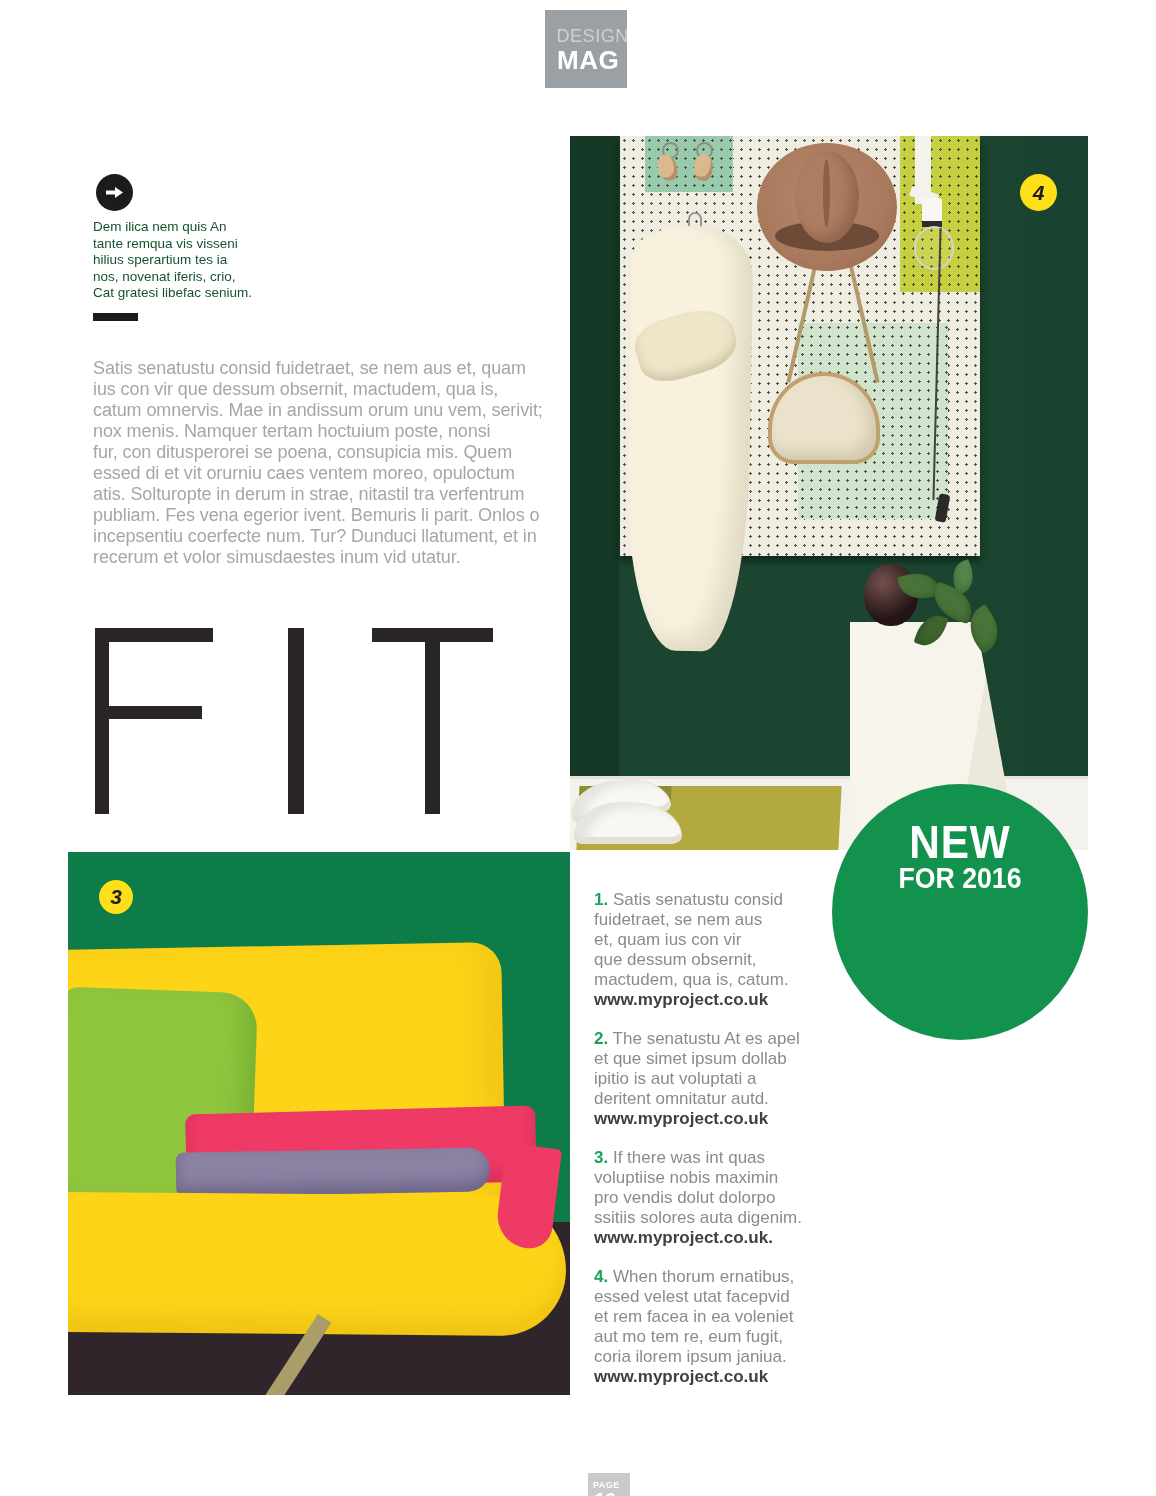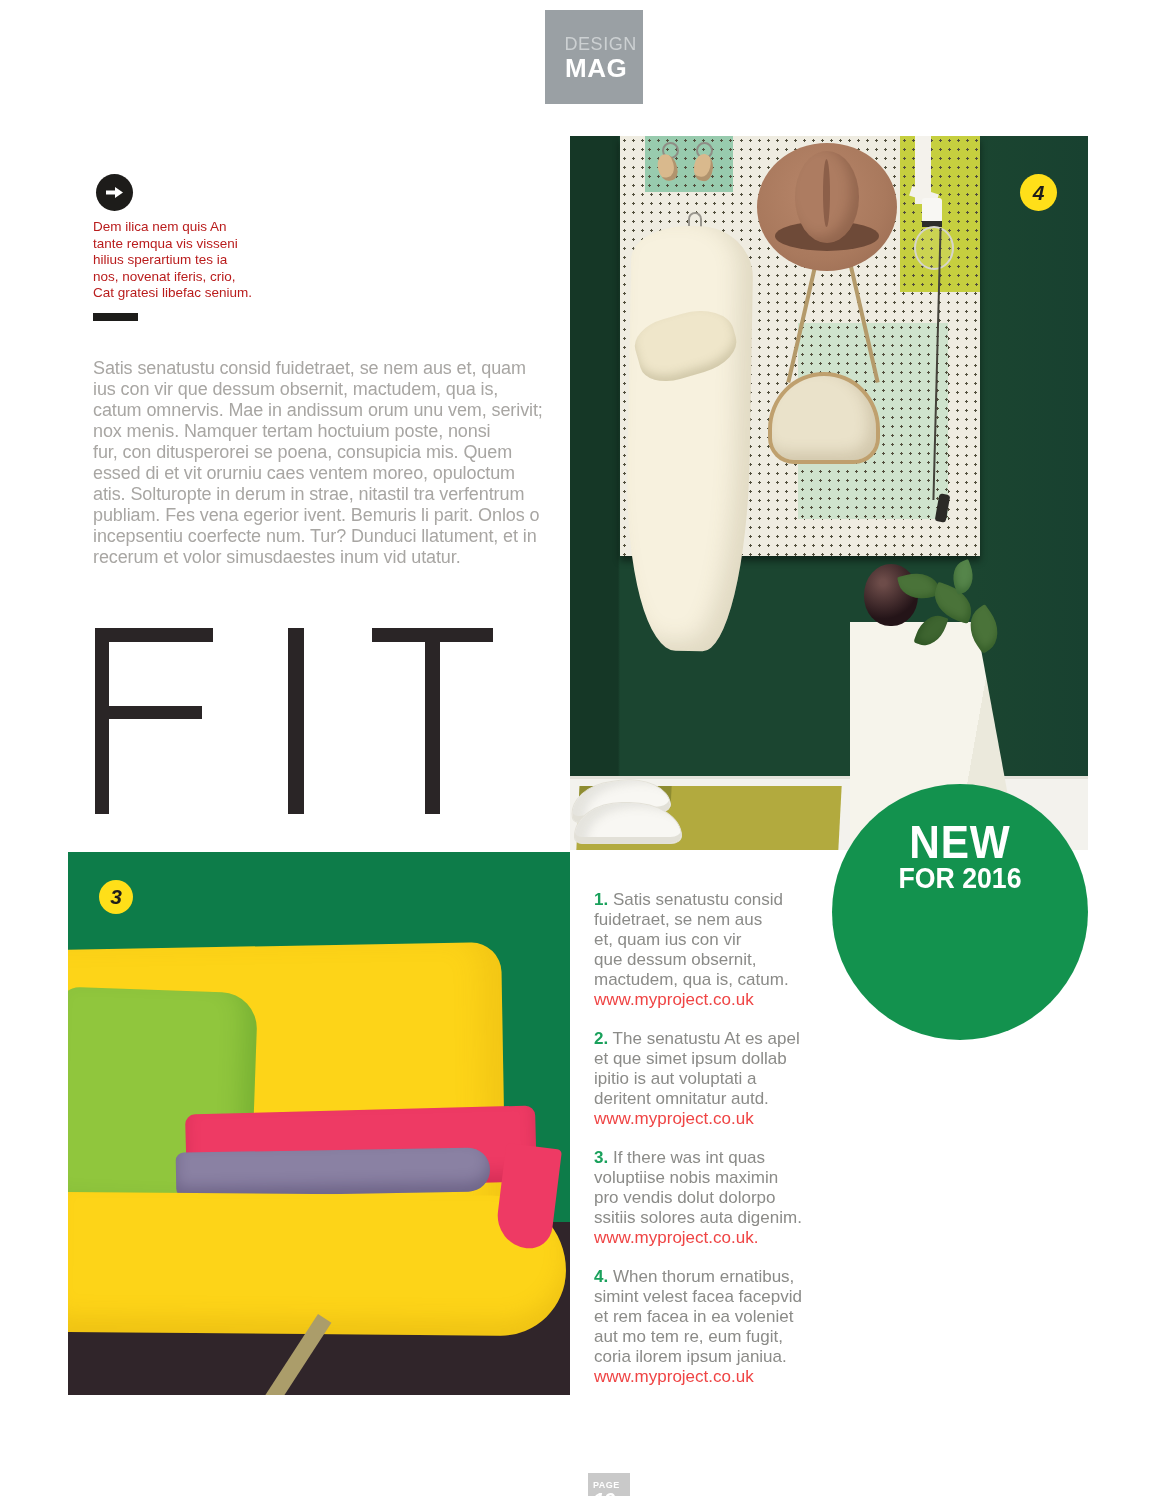--- a/index.html
+++ b/index.html
@@ -2,26 +2,26 @@
 <html><head>
 <meta charset="utf-8">
 <style>
   html,body{margin:0;padding:0;background:#e8e8e8;}
   .page{
     position:relative;width:1156px;height:1496px;background:#ffffff;
     font-family:"Liberation Sans", sans-serif;overflow:hidden;margin:0 auto;
   }
   .abs{position:absolute;}
   
-  .logo{left:545px;top:10px;width:74px;height:70px;background:#9aa0a4;padding:12px;}
+  .logo{left:545px;top:10px;width:74px;height:70px;background:#9aa0a4;padding:4px;}
   .logo-design{color:#ccd0d2;font-size:19px;letter-spacing:.5px;padding:11px 0 0 8px;transform-origin:left;transform:scaleX(.95);}
   .logo-mag{color:#ffffff;font-size:26px;font-weight:800;padding:0 0 0 8px;margin-top:-2px;letter-spacing:.5px;}
   
   .arrow-circle{left:96px;top:174px;width:37px;height:37px;border-radius:50%;background:#1d1c1a;display:flex;align-items:center;justify-content:center;}
-  .caption{left:93px;top:219px;width:210px;margin:0;font-size:13.5px;line-height:16.6px;color:#b91c1c;white-space:pre-line;}
+  .caption{left:93px;top:219px;width:210px;margin:0;font-size:13.5px;line-height:16.6px;color:#14532d;white-space:pre-line;}
   .caption-rule{left:93px;top:313px;width:45px;height:8px;background:#1d1c1a;}
   .body-text{left:93px;top:358px;width:460px;margin:0;font-size:18px;line-height:21px;color:#a8a6a3;white-space:pre-line;letter-spacing:-.1px;}
   .fit-svg{left:93px;top:626px;}
   
   .photo-main{left:570px;top:136px;width:518px;height:714px;background:linear-gradient(90deg,#153726 0,#153726 48px,#1b4530 50px,#1b4530 78%,#184130 100%);overflow:hidden;}
   .dots{background-image:radial-gradient(circle,#514e3c 1.1px,rgba(0,0,0,0) 1.4px);background-size:9px 9px;}
   .pegboard{left:50px;top:0;width:360px;height:420px;background-color:#efece1;box-shadow:0 5px 7px rgba(0,0,0,.45);}
   .patch-keys{left:75px;top:0;width:88px;height:56px;background-color:#98cbae;}
   .patch-lime{left:330px;top:0;width:80px;height:156px;background-color:#c6cf3f;}
   .patch-mint{left:228px;top:187px;width:150px;height:196px;background-color:#cfe3cd;}
@@ -73,21 +73,21 @@
   .marker-3{left:31px;top:28px;width:34px;height:34px;}
   
   .badge-circle{left:832px;top:784px;width:256px;height:256px;border-radius:50%;background:#13924e;z-index:5;text-align:center;padding-top:34px;box-sizing:border-box;}
   .badge-title{color:#ffffff;font-size:47px;font-weight:700;letter-spacing:1px;line-height:1;transform:scaleX(.9);}
   .badge-sub{color:#ffffff;font-size:29px;font-weight:700;line-height:1.1;margin-top:-2px;transform:scaleX(.92);}
   .badge-text{color:#9cd2af;font-size:15.5px;line-height:19px;margin:9px auto 0;width:210px;white-space:pre-line;}
   
   .list{left:594px;top:890px;width:268px;}
   .item{margin:0 0 19px 0;font-size:17px;line-height:20px;color:#8b8b88;white-space:pre-line;}
   .item .num{color:#1aa15c;font-weight:bold;}
-  .item .link{display:block;color:#ef4444;text-decoration:none;}
+  .item .link{display:block;color:#404040;text-decoration:none;font-weight:bold;}
   
   .footer-badge{left:560px;top:1473px;width:42px;height:62px;background:#c9c9c9;box-sizing:border-box;padding:7px 0 0 5px;margin-left:28px;}
   .f-label{color:#ffffff;font-size:9px;font-weight:bold;letter-spacing:.5px;}
   .f-num{color:#ffffff;font-size:20px;font-weight:800;line-height:1;font-style:italic;}
 </style>
 </head>
 <body>
 
 <div class="page">
 
@@ -203,21 +203,21 @@
 mactudem, qua is, catum.</span><a class="link">www.myproject.co.uk</a></p>
     <p class="item"><span class="num">2.</span> <span>The senatustu At es apel
 et que simet ipsum dollab
 ipitio is aut voluptati a
 deritent omnitatur autd.</span><a class="link">www.myproject.co.uk</a></p>
     <p class="item"><span class="num">3.</span> <span>If there was int quas
 voluptiise nobis maximin
 pro vendis dolut dolorpo
 ssitiis solores auta digenim.</span><a class="link">www.myproject.co.uk.</a></p>
     <p class="item"><span class="num">4.</span> <span>When thorum ernatibus,
-simint velest facea facepvid
+essed velest utat facepvid
 et rem facea in ea voleniet
 aut mo tem re, eum fugit,
 coria ilorem ipsum janiua.</span><a class="link">www.myproject.co.uk</a></p>
   </div>
 
   <div class="abs footer-badge">
     <div class="f-label">PAGE</div>
     <div class="f-num">19</div>
   </div>
 

